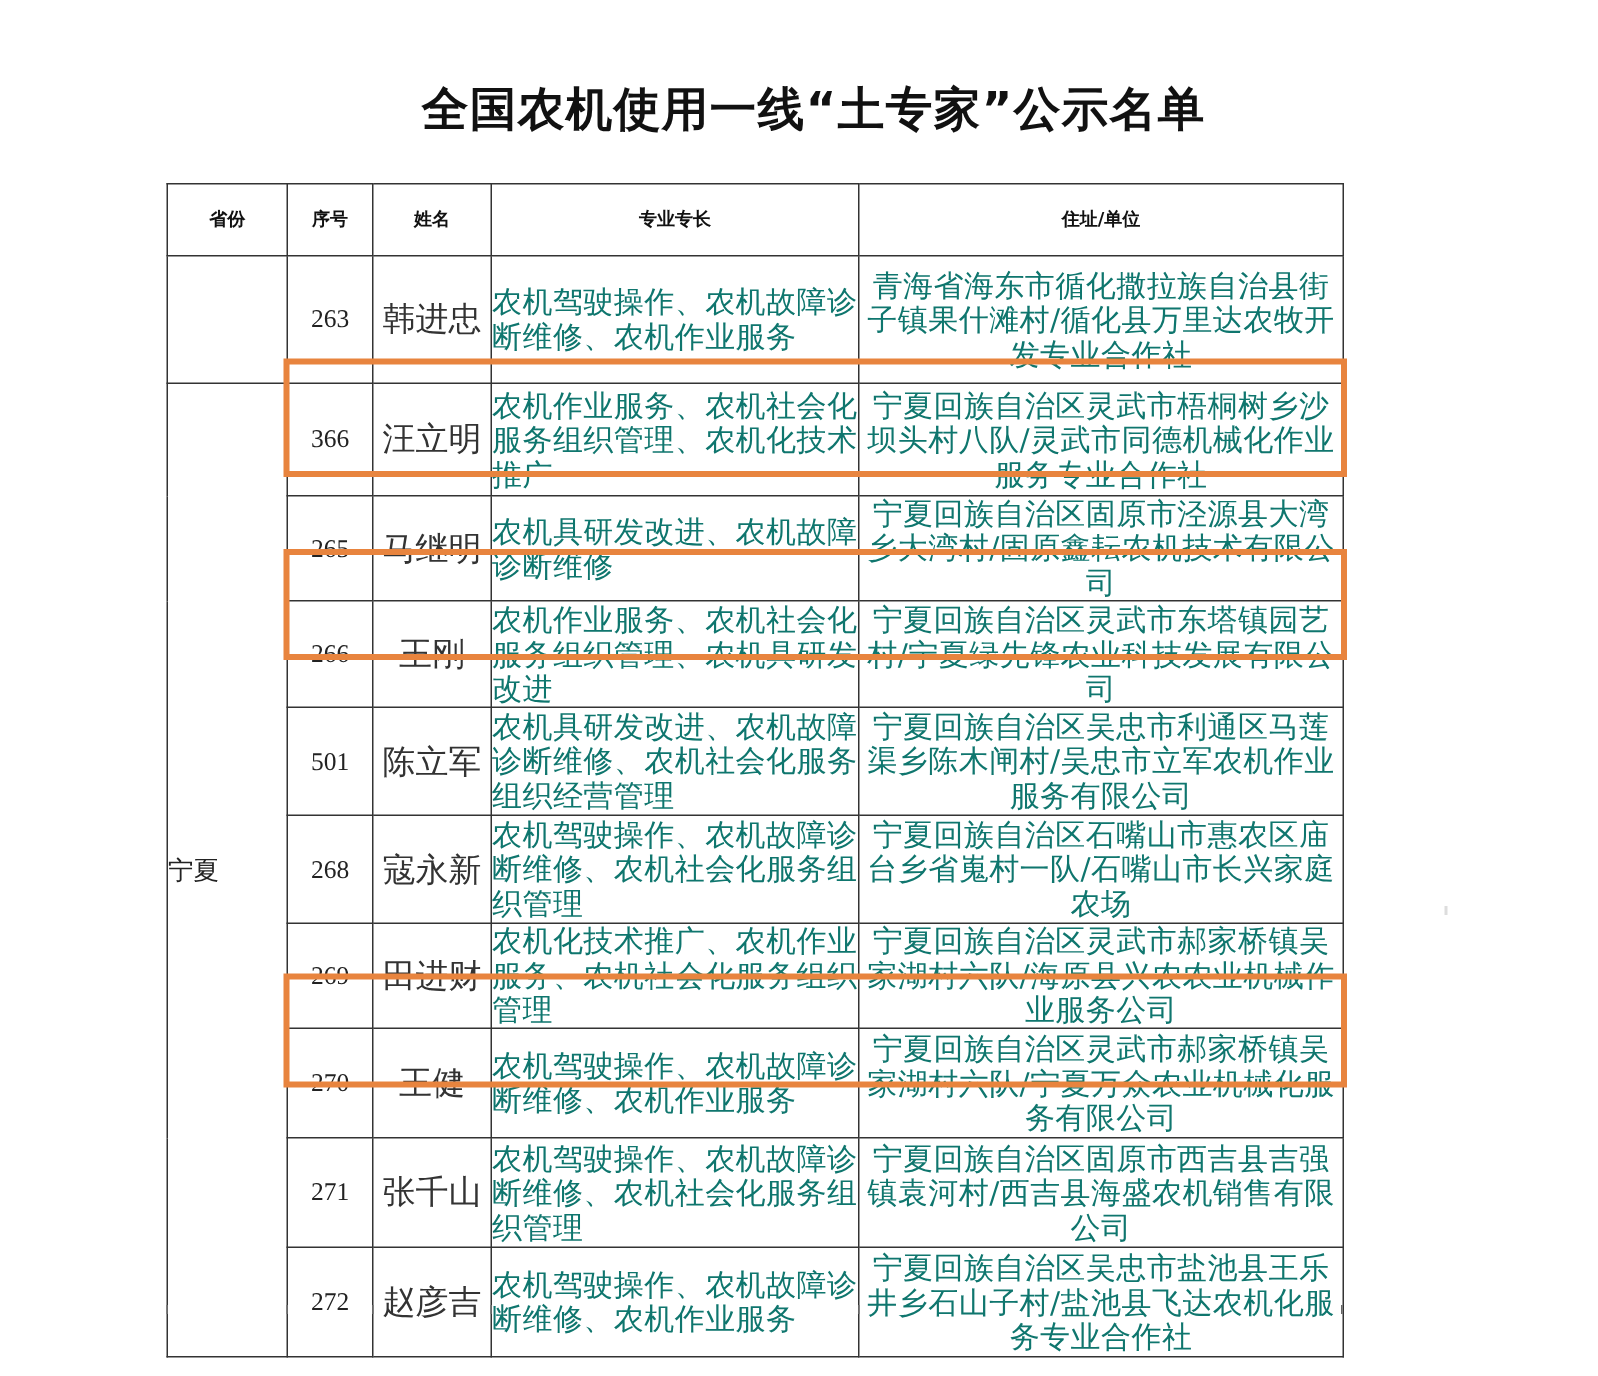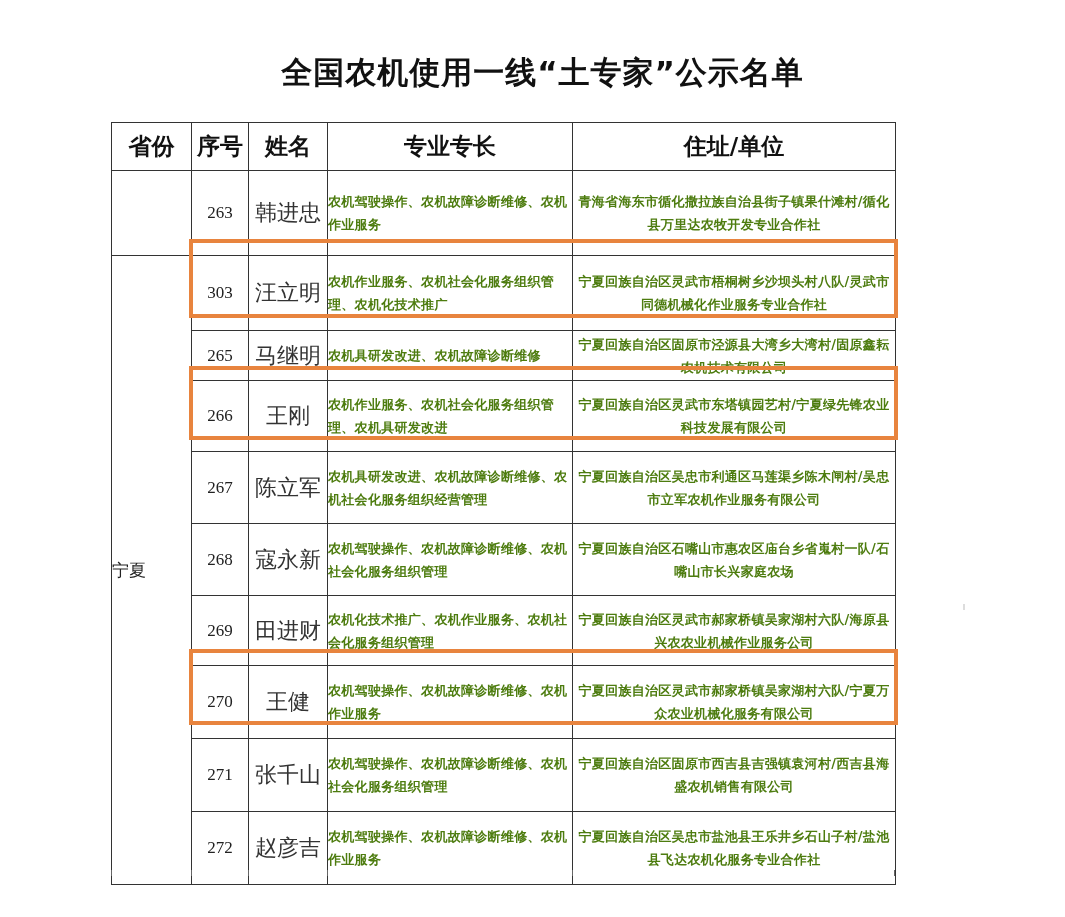--- a/index.html
+++ b/index.html
@@ -15,28 +15,28 @@
   table.roster {
     position: absolute; left: 111px; top: 122px;
     border-collapse: collapse; table-layout: fixed;
     width: 784px;
   }
   table.roster td, table.roster th {
     border: 1px solid #333; padding: 0; vertical-align: middle;
   }
   table.roster th {
     font-family: "DejaVu Sans", "Liberation Sans", sans-serif;
-    font-weight: bold; font-size: 23px; color: #111; text-align: center; height: 47px;
+    font-weight: bold; font-size: 12px; color: #111; text-align: center; height: 47px;
   }
   td.prov { text-align: left; font-size: 17px; color: #222; }
   td.num { text-align: center; font-size: 17px; font-family: "Liberation Serif", serif; color: #222; }
   td.name { text-align: center; font-size: 22px; color: #333; }
   td.spec, td.addr {
-    font-size: 13px; line-height: 23px; color: #4d7c0f; padding: 0 6px 0 8px;
-    text-align: left; letter-spacing: 0.3px; font-weight: bold;
+    font-size: 20px; line-height: 23px; color: #0f766e; padding: 0 6px 0 8px;
+    text-align: left; letter-spacing: 0.3px;
   }
   td.addr { padding-left: 10px; text-align: center; }
   .tail {
     position: absolute; top: 870px; height: 6px; width: 1px; background: #666;
   }
   .highlight {
     position: absolute; border: 4px solid #E8843E; box-sizing: border-box; pointer-events: none;
   }
   .speck { position: absolute; left: 963px; top: 604px; width: 2px; height: 6px; background: #ddd; }
 </style>
@@ -65,39 +65,39 @@
   <tbody>
     <tr style="height:85px">
       <td class="prov"></td>
       <td class="num">263</td>
       <td class="name">韩进忠</td>
       <td class="spec">农机驾驶操作、农机故障诊断维修、农机作业服务</td>
       <td class="addr">青海省海东市循化撒拉族自治县街子镇果什滩村/循化县万里达农牧开发专业合作社</td>
     </tr>
     <tr style="height:75px">
       <td class="prov" rowspan="9">宁夏</td>
-      <td class="num">303</td>
+      <td class="num">366</td>
       <td class="name">汪立明</td>
       <td class="spec">农机作业服务、农机社会化服务组织管理、农机化技术推广</td>
       <td class="addr">宁夏回族自治区灵武市梧桐树乡沙坝头村八队/灵武市同德机械化作业服务专业合作社</td>
     </tr>
     <tr style="height:50px">
       <td class="num">265</td>
       <td class="name">马继明</td>
       <td class="spec">农机具研发改进、农机故障诊断维修</td>
       <td class="addr">宁夏回族自治区固原市泾源县大湾乡大湾村/固原鑫耘农机技术有限公司</td>
     </tr>
     <tr style="height:71px">
       <td class="num">266</td>
       <td class="name">王刚</td>
       <td class="spec">农机作业服务、农机社会化服务组织管理、农机具研发改进</td>
       <td class="addr">宁夏回族自治区灵武市东塔镇园艺村/宁夏绿先锋农业科技发展有限公司</td>
     </tr>
     <tr style="height:72px">
-      <td class="num">267</td>
+      <td class="num">501</td>
       <td class="name">陈立军</td>
       <td class="spec">农机具研发改进、农机故障诊断维修、农机社会化服务组织经营管理</td>
       <td class="addr">宁夏回族自治区吴忠市利通区马莲渠乡陈木闸村/吴忠市立军农机作业服务有限公司</td>
     </tr>
     <tr style="height:72px">
       <td class="num">268</td>
       <td class="name">寇永新</td>
       <td class="spec">农机驾驶操作、农机故障诊断维修、农机社会化服务组织管理</td>
       <td class="addr">宁夏回族自治区石嘴山市惠农区庙台乡省嵬村一队/石嘴山市长兴家庭农场</td>
     </tr>

